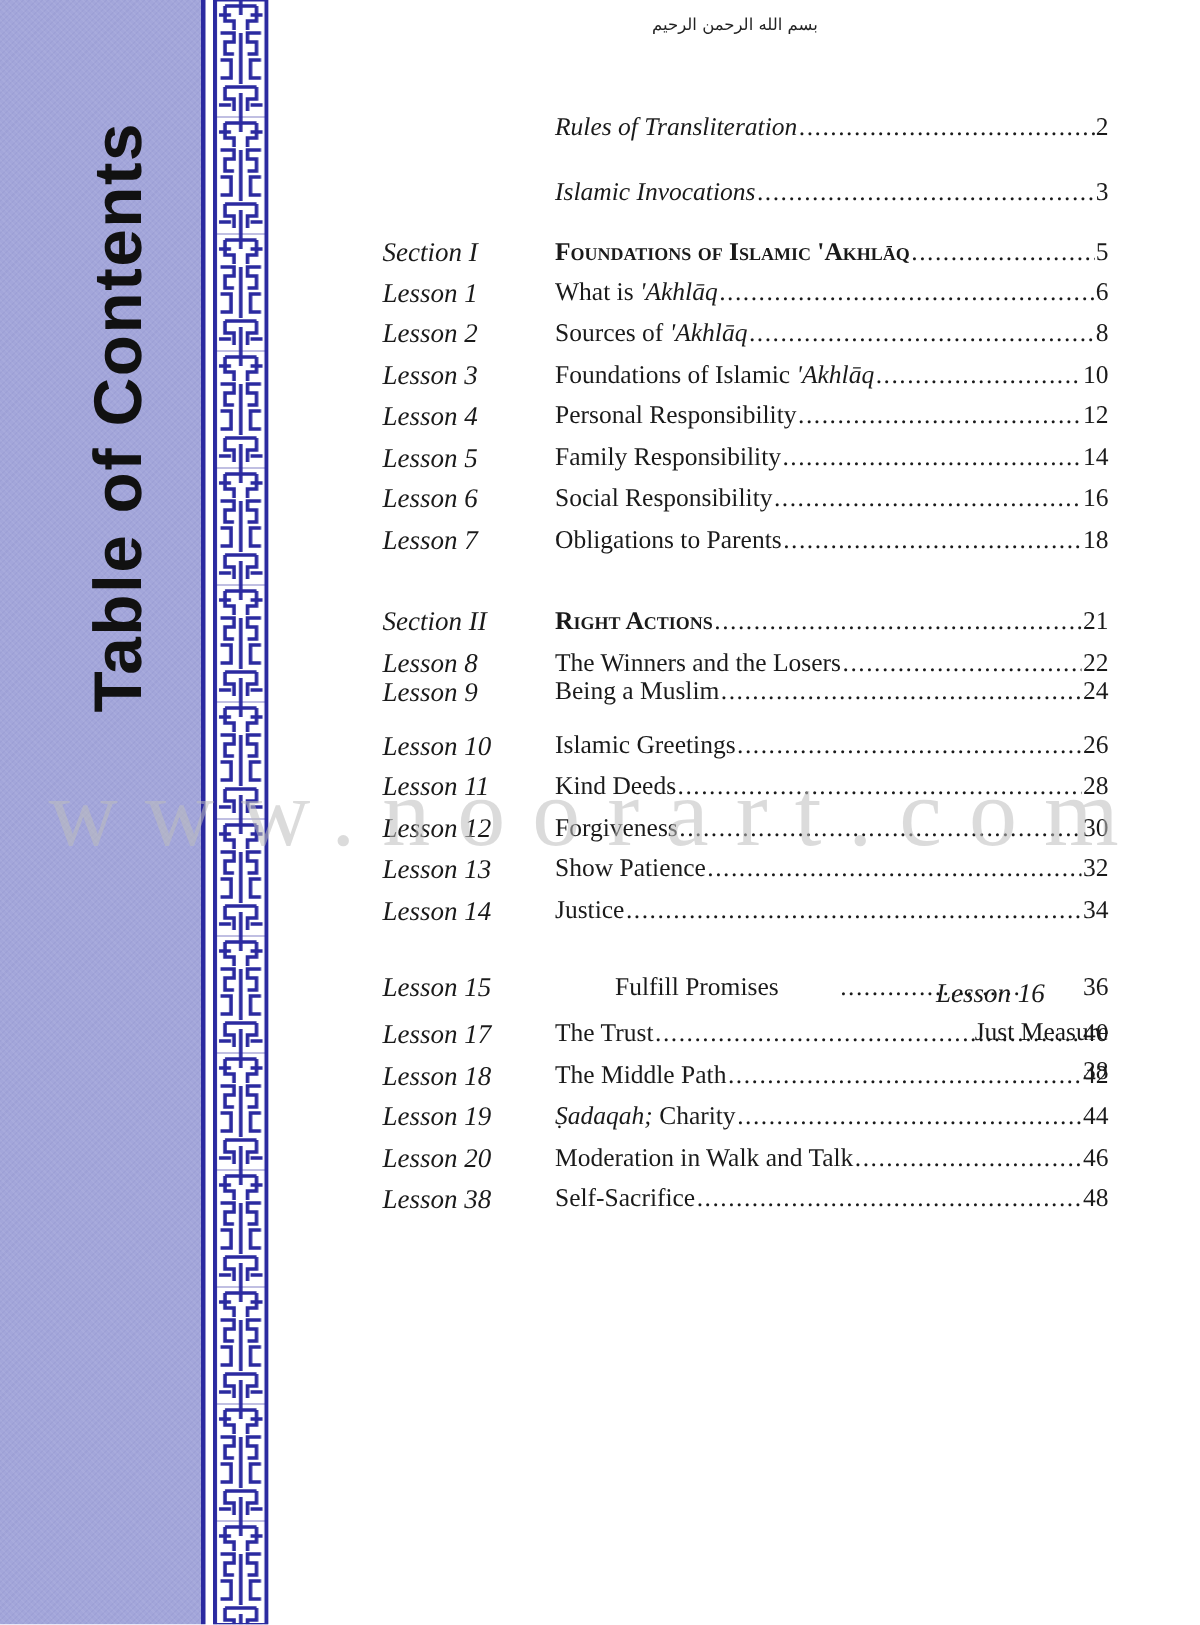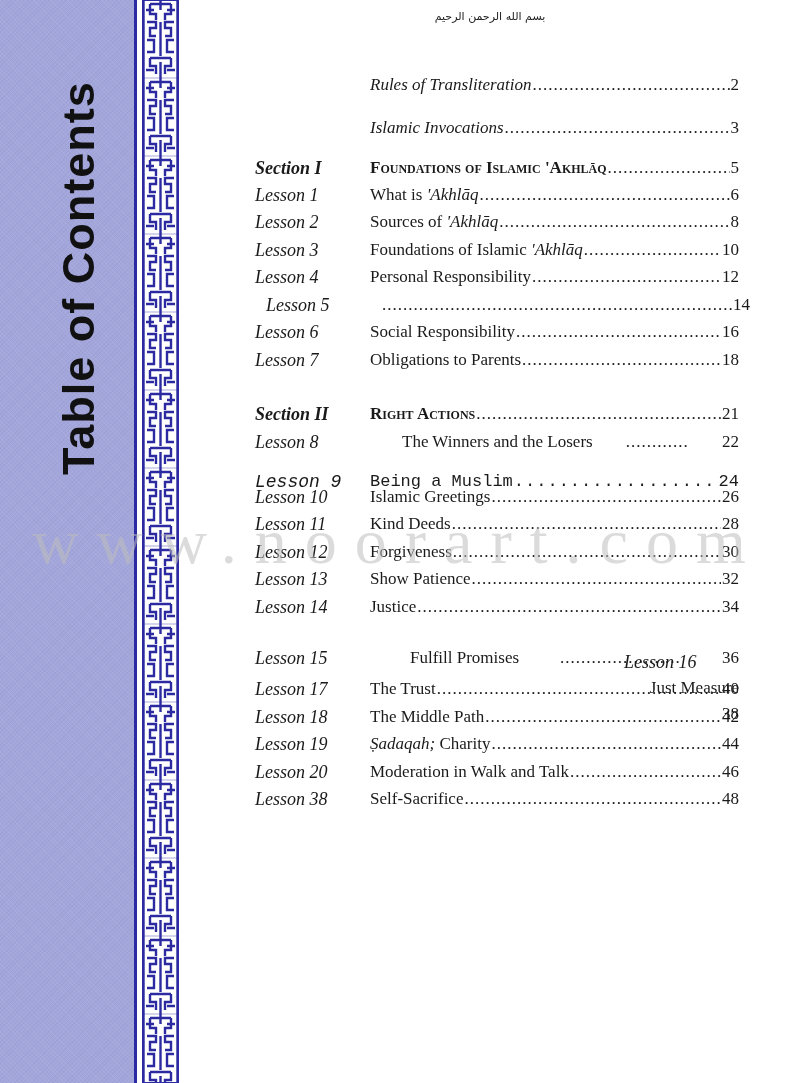--- a/index.html
+++ b/index.html
@@ -33,21 +33,21 @@
   .bismillah {
     position: absolute; left: 425px; top: 10px; width: 130px; height: 24px;
     font-family: "DejaVu Sans", sans-serif; font-size: 11px;
     text-align: center; direction: rtl; color: #222; white-space: nowrap;
   }
   .row {
     position: absolute; left: 255px; width: 484px; height: 26px;
     font-size: 17px; line-height: 26px; display: flex; align-items: flex-end;
   }
   .row .label { width: 115px; flex: none; font-style: italic; font-size: 18px; }
-  .row .label.section { font-weight: bold; }
+  .row .label.section { font-weight: normal; }
   .row .title { flex: none; white-space: nowrap; }
   .row .title.italic { font-style: italic; }
   .row .title.smallcaps { font-variant: small-caps; font-weight: bold; }
   .row .title em { font-style: italic; }
   .row .leader {
     flex: 1 1 auto; overflow: hidden; white-space: nowrap; margin: 0 1px;
     letter-spacing: 1px;
   }
   .row .leader::after {
     content: "................................................................................................................................................";
@@ -128,22 +128,23 @@
   <span class="title"><span>Foundations of Islamic </span><em>'Akhlāq</em></span>
   <span class="leader"></span>
   <span class="page">10</span>
 </div>
 <div class="row" style="top:264px;">
   <span class="label">Lesson  4</span>
   <span class="title">Personal Responsibility</span>
   <span class="leader"></span>
   <span class="page">12</span>
 </div>
-<div class="row" style="top:292px;margin-left:11px;">
+<div class="row" style="top:292px;">
   <span class="label">Lesson  5</span>
+  <span class="title">Family Responsibility</span>
   <span class="leader"></span>
   <span class="page">14</span>
 </div>
 <div class="row" style="top:319px;">
   <span class="label">Lesson  6</span>
   <span class="title">Social Responsibility</span>
   <span class="leader"></span>
   <span class="page">16</span>
 </div>
 <div class="row" style="top:347px;">
@@ -152,27 +153,27 @@
   <span class="leader"></span>
   <span class="page">18</span>
 </div>
 
 <div class="row" style="top:401px;">
   <span class="label section">Section II</span>
   <span class="title smallcaps">Right Actions</span>
   <span class="leader"></span>
   <span class="page">21</span>
 </div>
-<div class="row" style="top:429px;gap:32px;">
+<div class="row" style="top:429px;">
   <span class="label">Lesson  8</span>
   <span class="title">The Winners and the Losers</span>
   <span class="leader"></span>
   <span class="page">22</span>
 </div>
-<div class="row" style="top:469px;font-family:Liberation Mono, monospace;">
+<div class="row" style="top:448px;">
   <span class="label">Lesson  9</span>
   <span class="title">Being a Muslim</span>
   <span class="leader"></span>
   <span class="page">24</span>
 </div>
 <div class="row" style="top:484px;">
   <span class="label">Lesson  10</span>
   <span class="title">Islamic Greetings</span>
   <span class="leader"></span>
   <span class="page">26</span>

